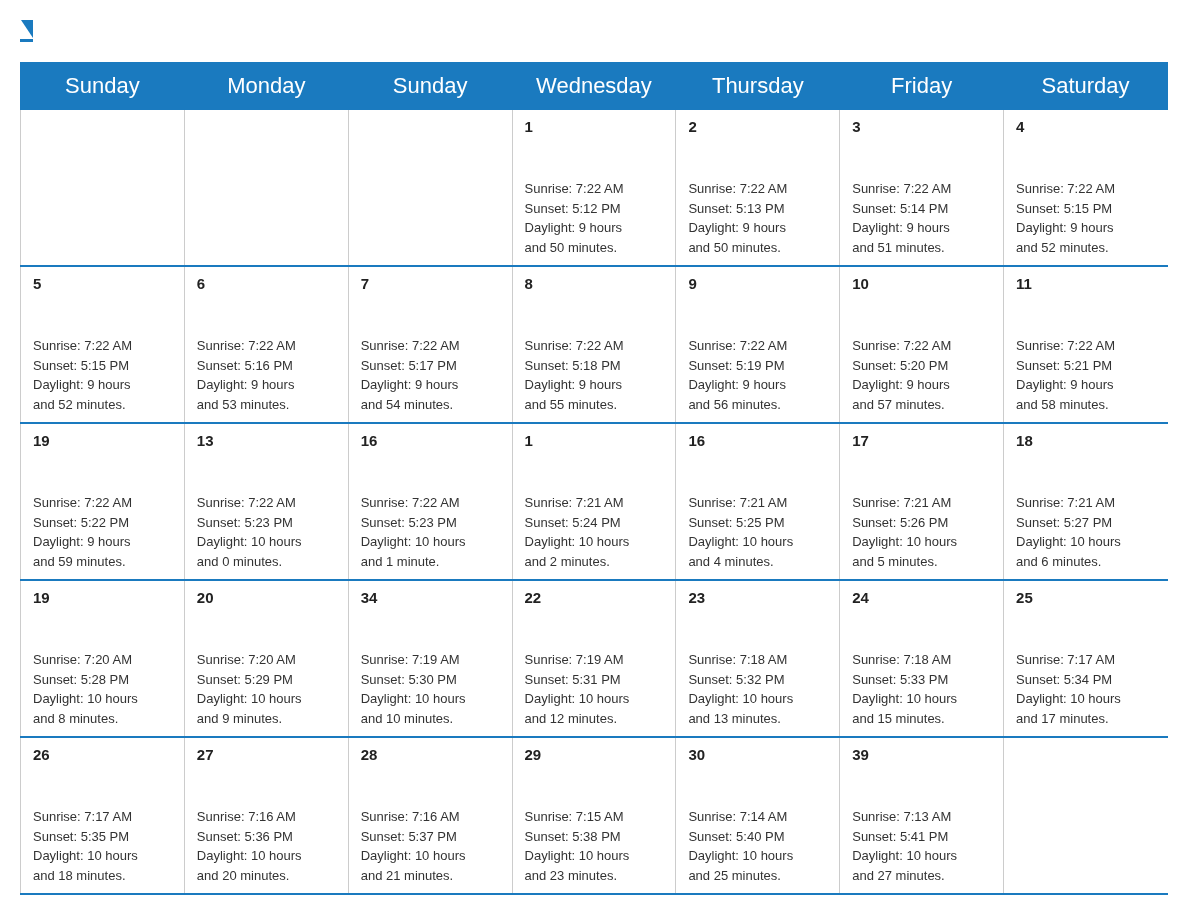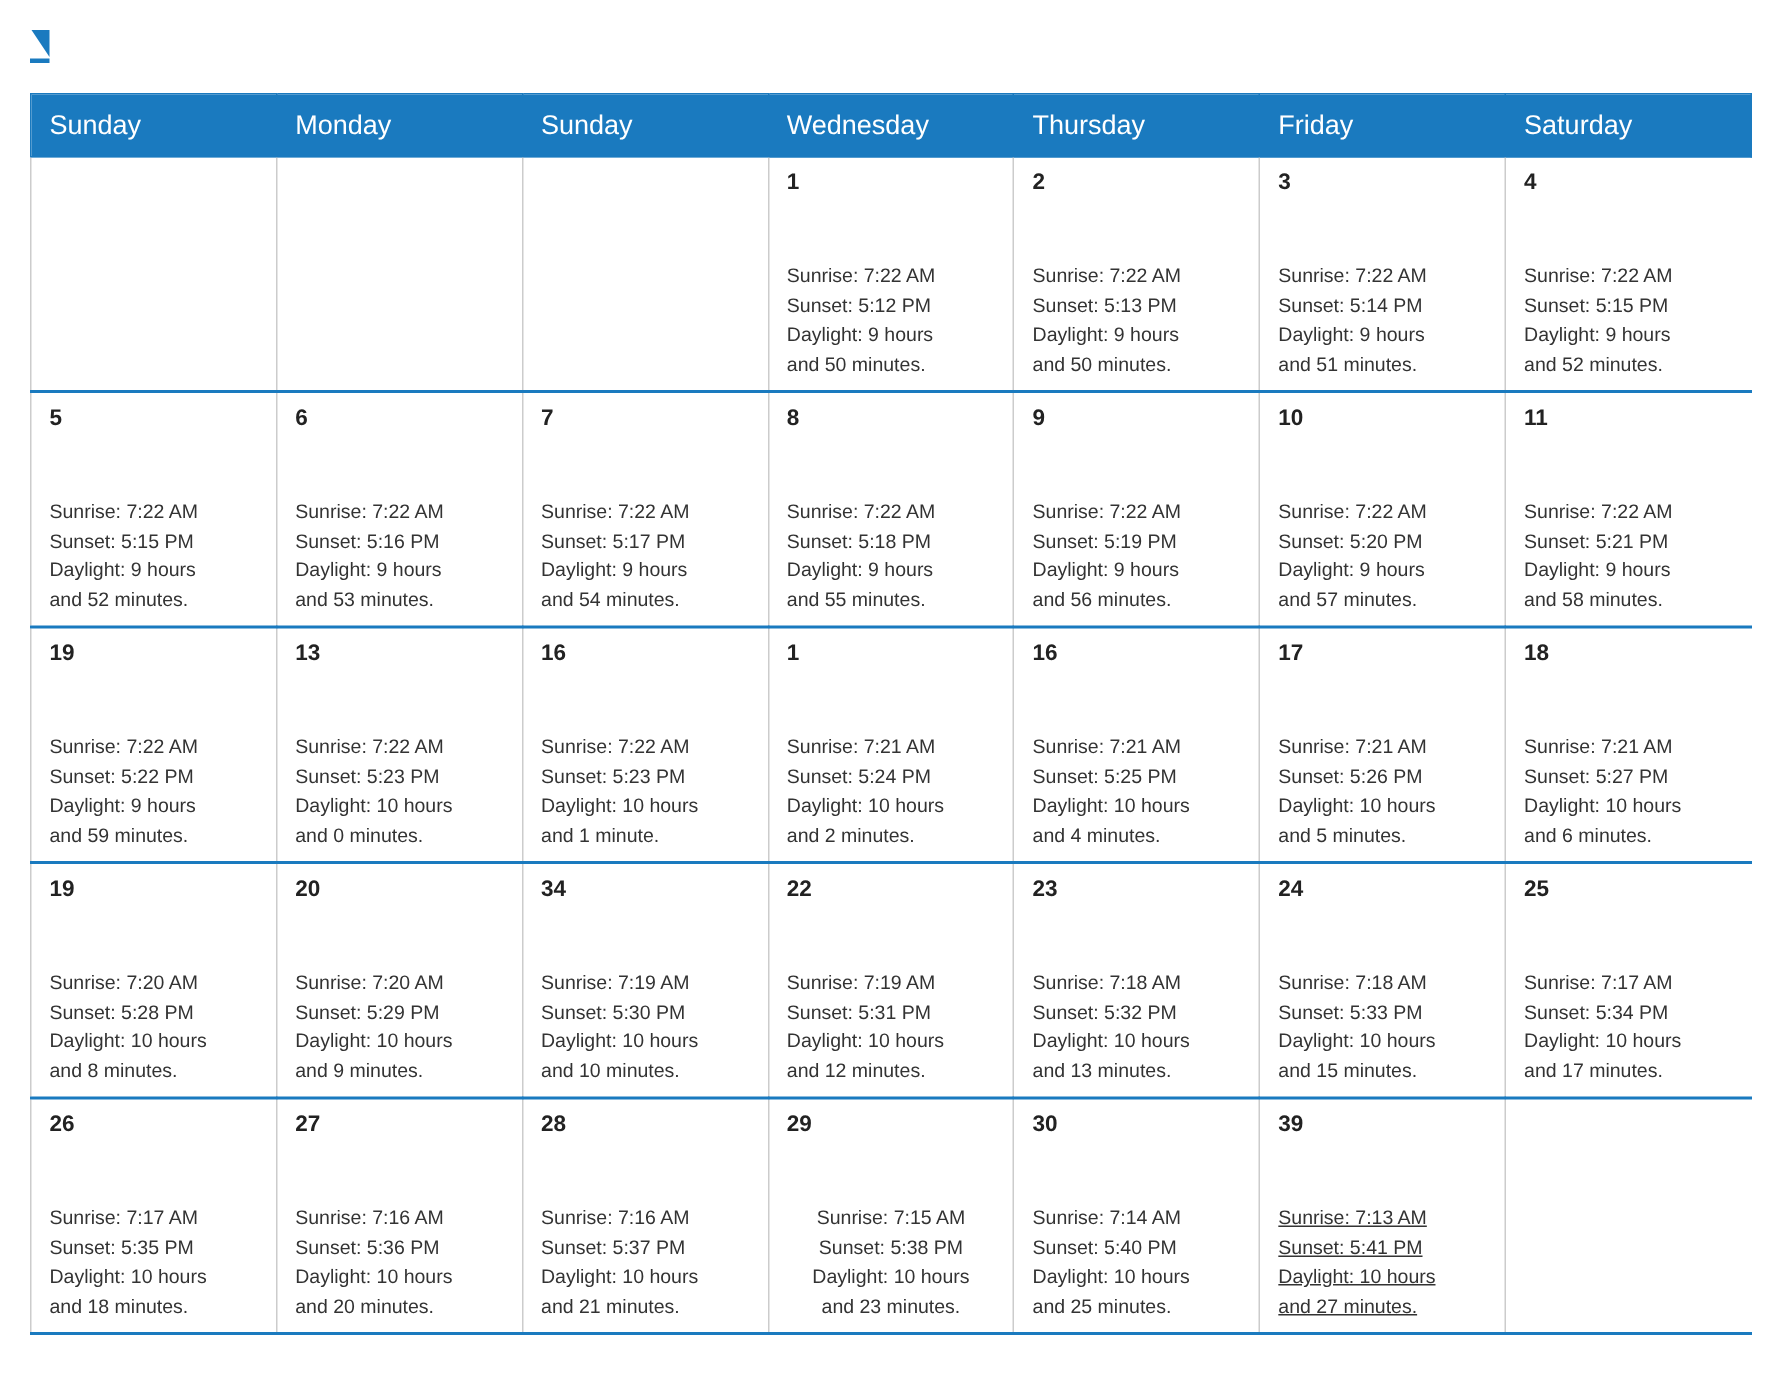--- a/index.html
+++ b/index.html
@@ -31,24 +31,24 @@
     }
     table {
       width: 100%;
       border-collapse: collapse;
     }
     thead tr {
       background: #1a7abf;
     }
     thead th {
       color: #fff;
-      font-size: 18px;
+      font-size: 22px;
       font-weight: normal;
       padding: 10px 12px;
-      text-align: left;
+      text-align: center;
       border: 1px solid #1a7abf;
     }
     tbody tr {
       border-bottom: 2px solid #1a7abf;
     }
     tbody td {
       vertical-align: top;
       padding: 8px 12px;
       border-right: 1px solid #ccc;
       border-left: 1px solid #ccc;
@@ -354,35 +354,35 @@
         </td>
         <td>
           <span class="day-num">28</span>
           <div class="day-info" style="white-space: pre-line;">Sunrise: 7:16 AM
 Sunset: 5:37 PM
 Daylight: 10 hours
 and 21 minutes.</div>
         </td>
         <td>
           <span class="day-num">29</span>
-          <div class="day-info" style="white-space: pre-line; text-align: center;">Sunrise: 7:15 AM
+          <div class="day-info" style="white-space: pre-line;">Sunrise: 7:15 AM
 Sunset: 5:38 PM
 Daylight: 10 hours
 and 23 minutes.</div>
         </td>
         <td>
           <span class="day-num">30</span>
           <div class="day-info" style="white-space: pre-line;">Sunrise: 7:14 AM
 Sunset: 5:40 PM
 Daylight: 10 hours
 and 25 minutes.</div>
         </td>
         <td>
           <span class="day-num">39</span>
-          <div class="day-info" style="white-space: pre-line; text-decoration: underline;">Sunrise: 7:13 AM
+          <div class="day-info" style="white-space: pre-line;">Sunrise: 7:13 AM
 Sunset: 5:41 PM
 Daylight: 10 hours
 and 27 minutes.</div>
         </td>
         <td class="empty-cell"></td>
       </tr>
     </tbody>
 </table>
 
 </body></html>

